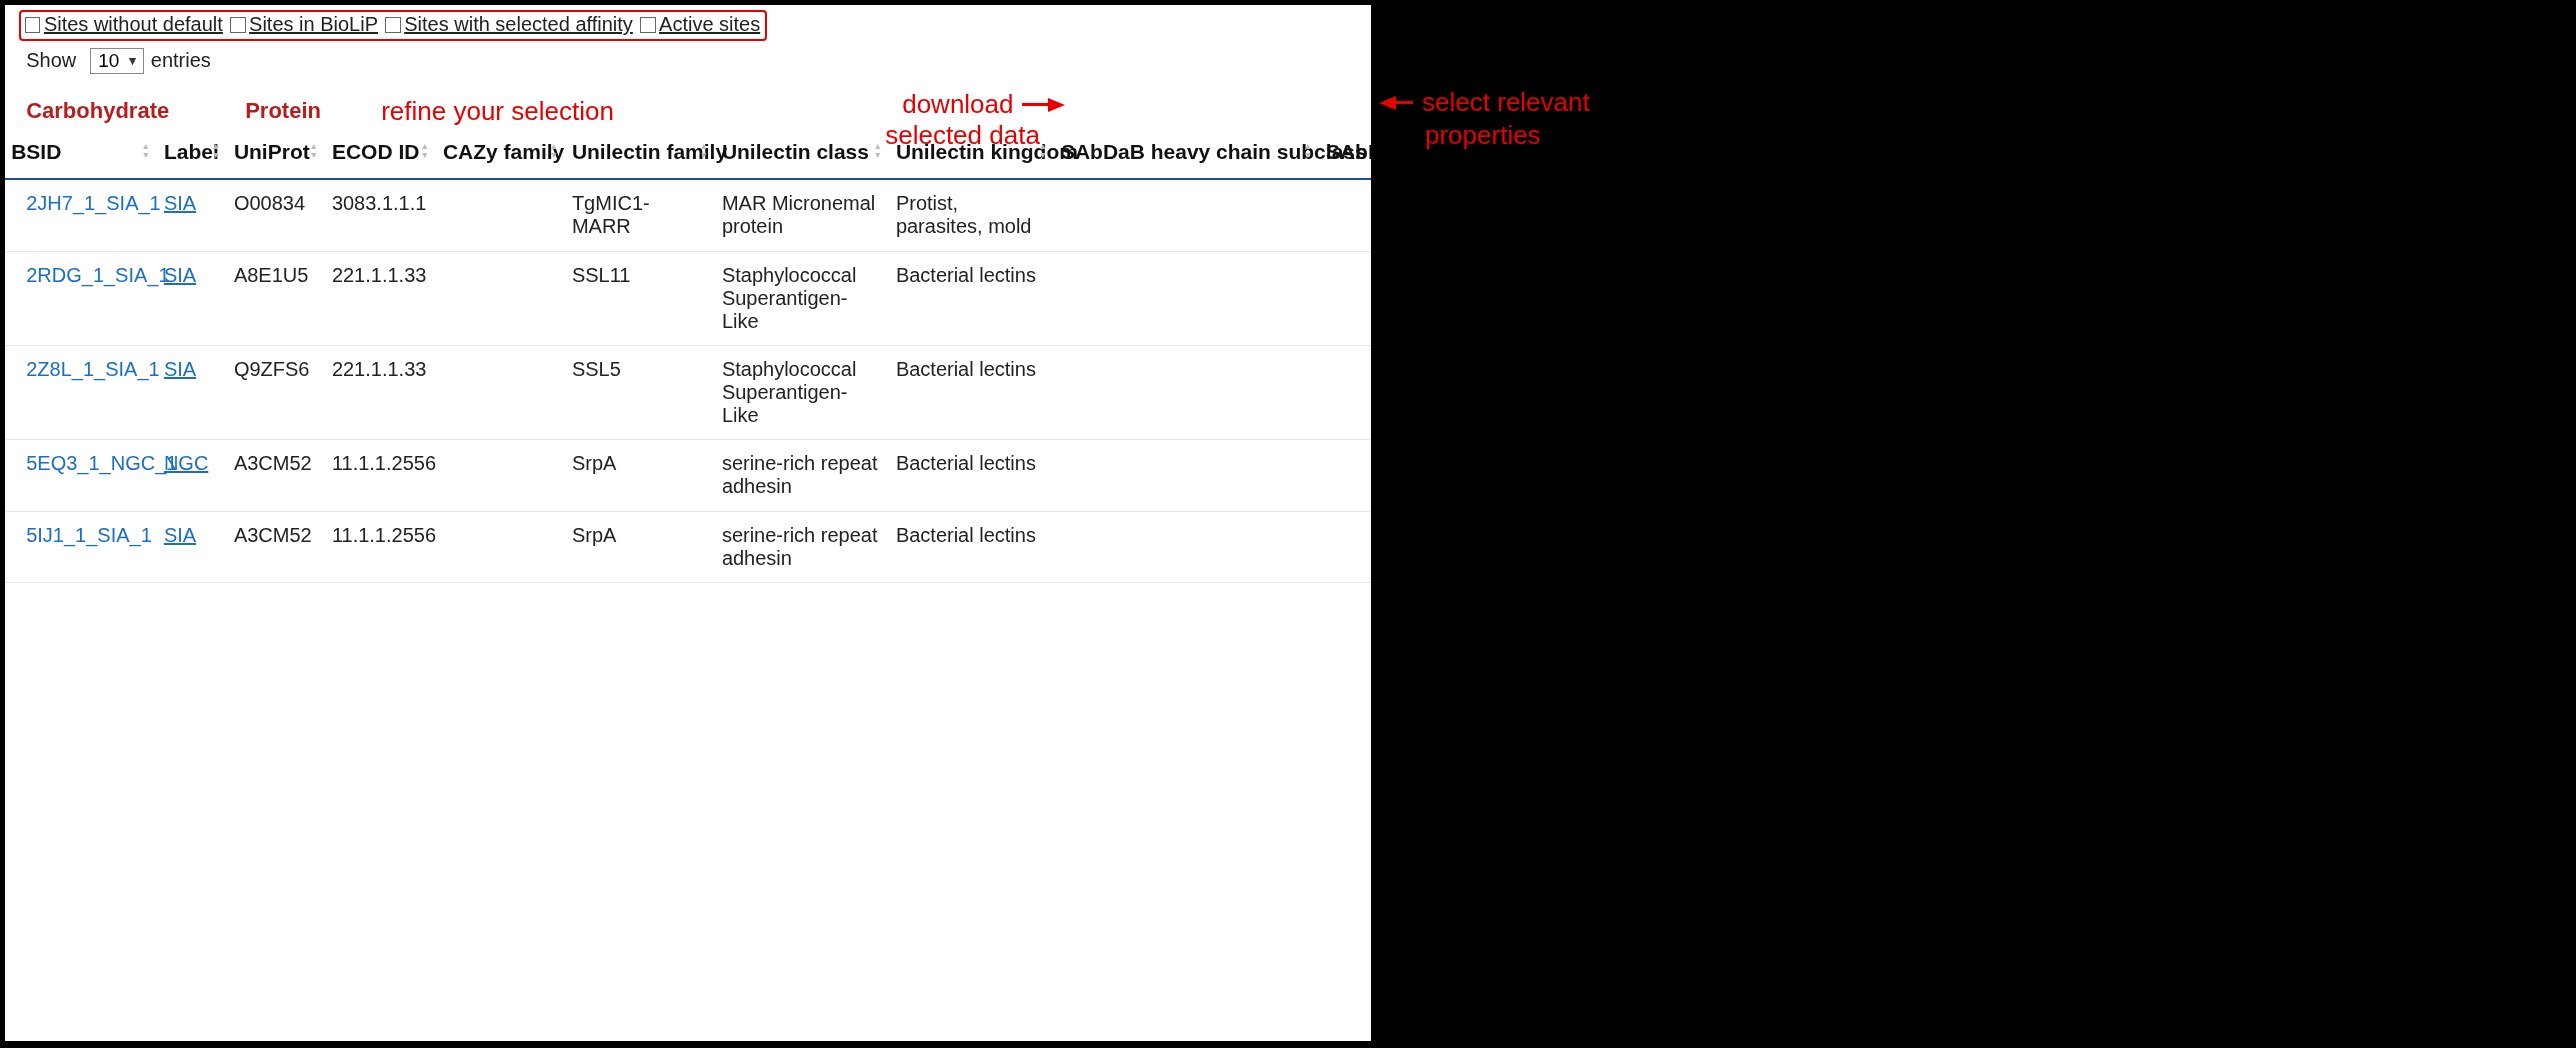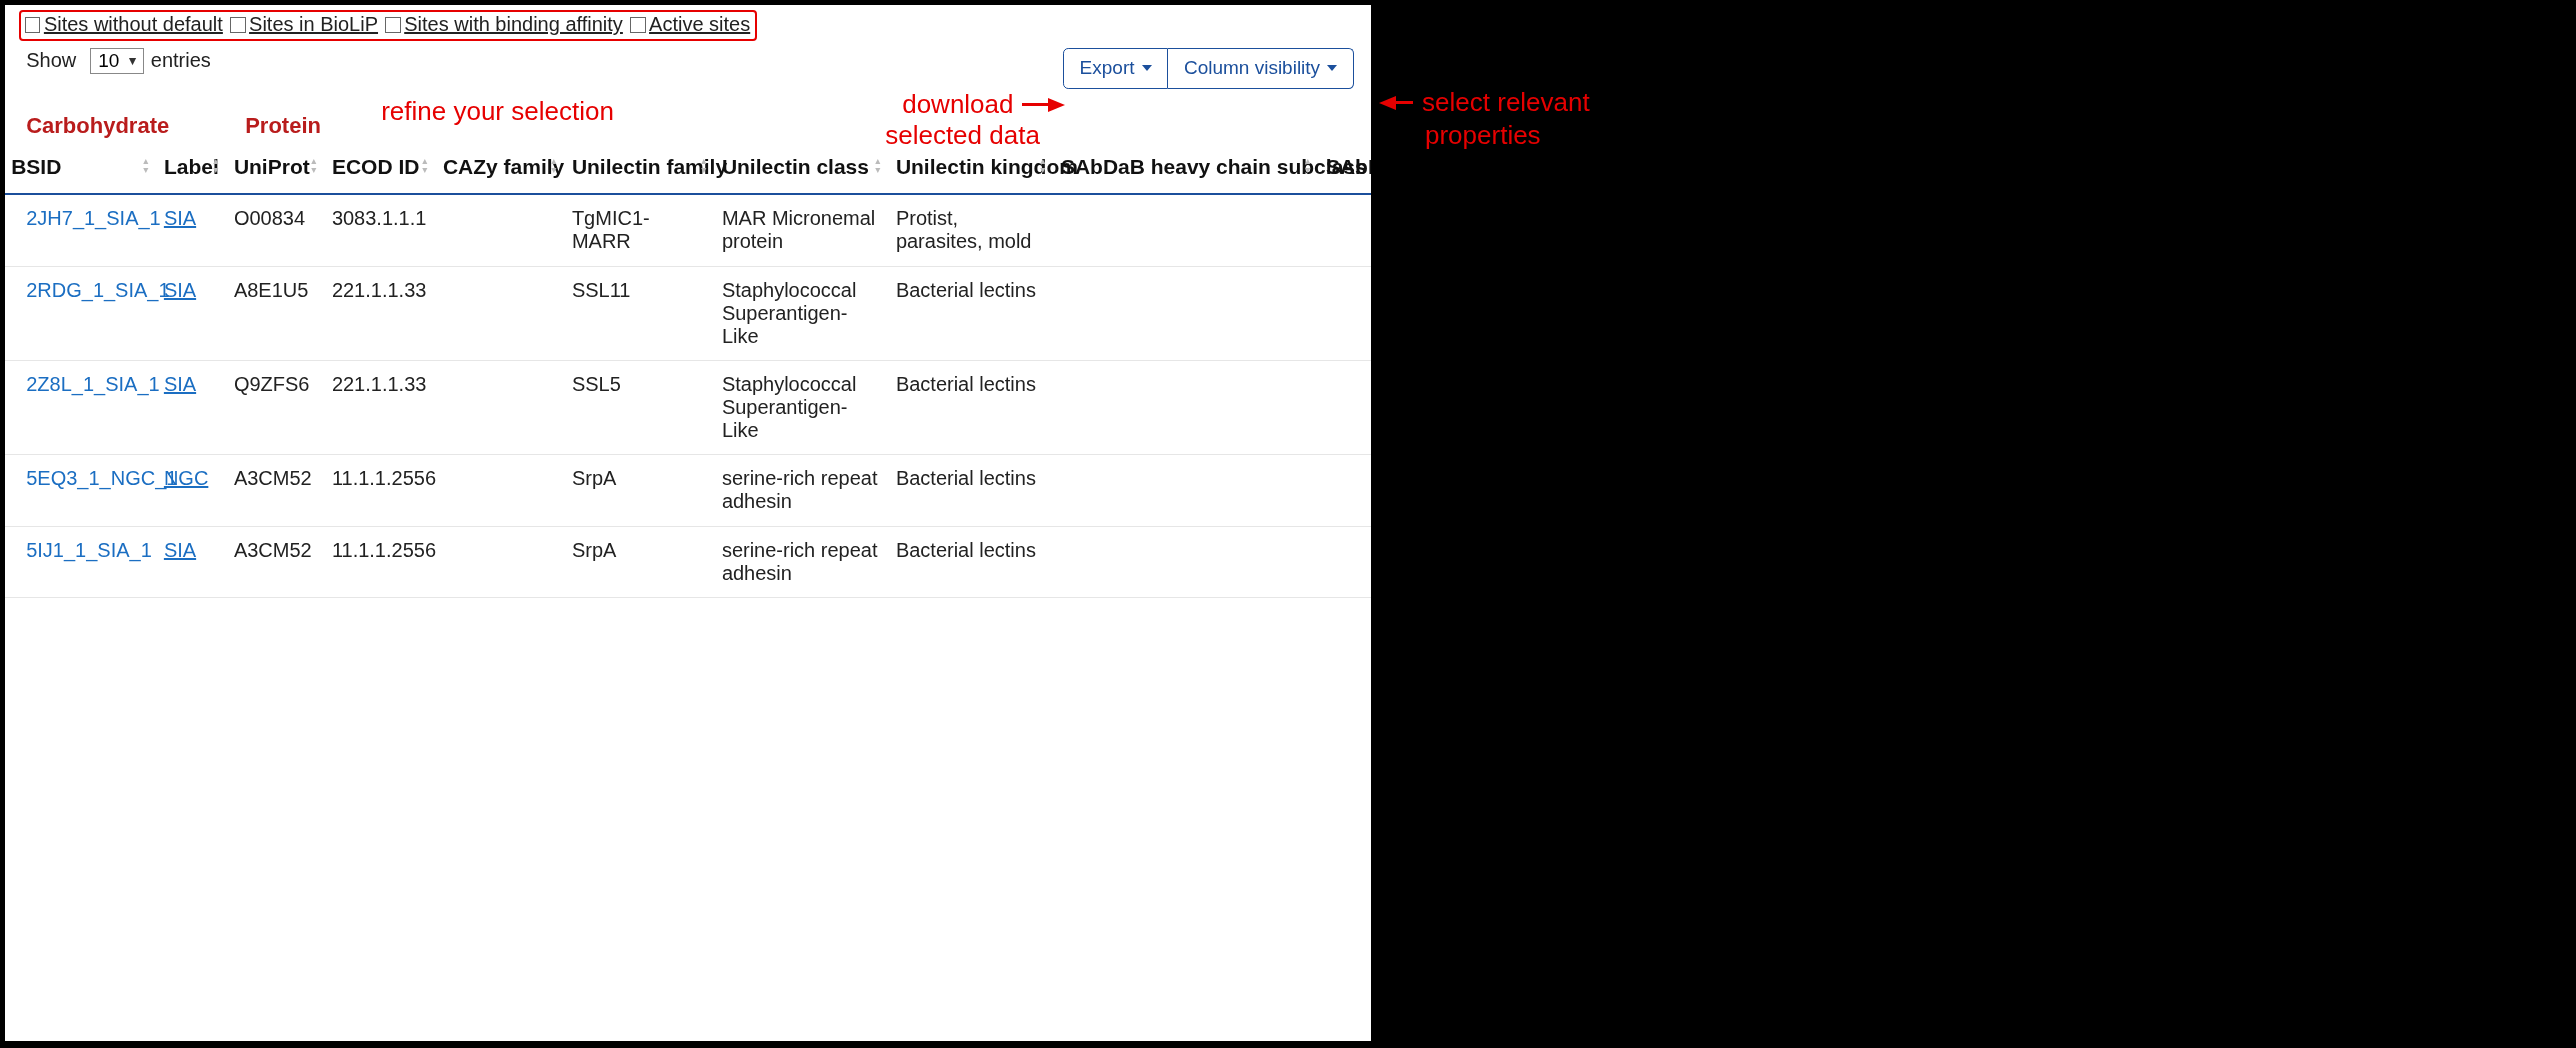--- a/index.html
+++ b/index.html
@@ -174,49 +174,39 @@
       <label>
         <input type="checkbox" style="">
         <span>Sites without default</span>
       </label>
       <label>
         <input type="checkbox" style="">
         <span>Sites in BioLiP</span>
       </label>
       <label>
         <input type="checkbox" style="">
-        <span>Sites with binding affinity</span>
+        <span>Sites with selected affinity</span>
       </label>
       <label>
         <input type="checkbox" style="">
         <span>Active sites</span>
       </label>
     </span>
   </div>
 
   <div class="controls-row">
     <div class="length-ctrl">
       <span>Show</span>
       <span class="select-wrap">
         <select>
           <option>10</option>
         </select>
         <span class="chev">▼</span>
       </span>
       <span>entries</span>
-    </div>
-    <div class="btn-group">
-      <button class="btn">
-        <span>Export</span>
-        <span class="caret"></span>
-      </button>
-      <button class="btn">
-        <span>Column visibility</span>
-        <span class="caret"></span>
-      </button>
     </div>
   </div>
 
   <div class="group-head-row">
     <div style="width:219px">Carbohydrate</div>
     <div>Protein</div>
   </div>
 
   <table>
     <colgroup>

